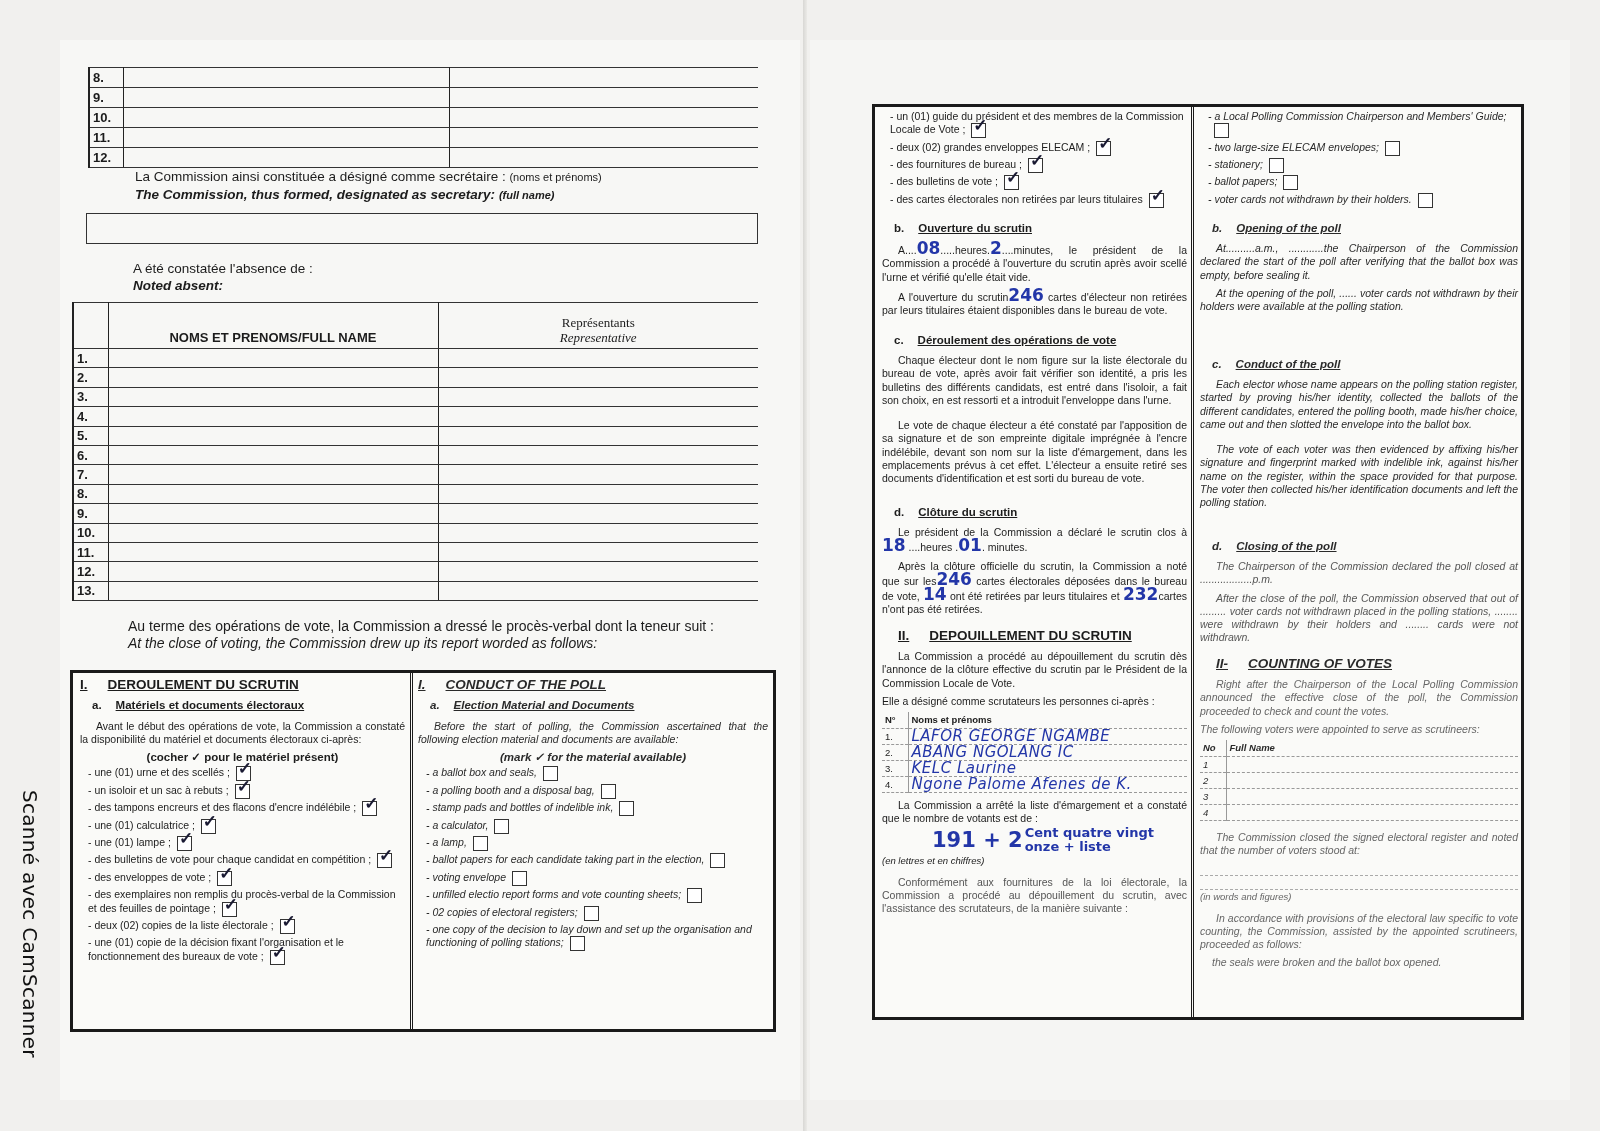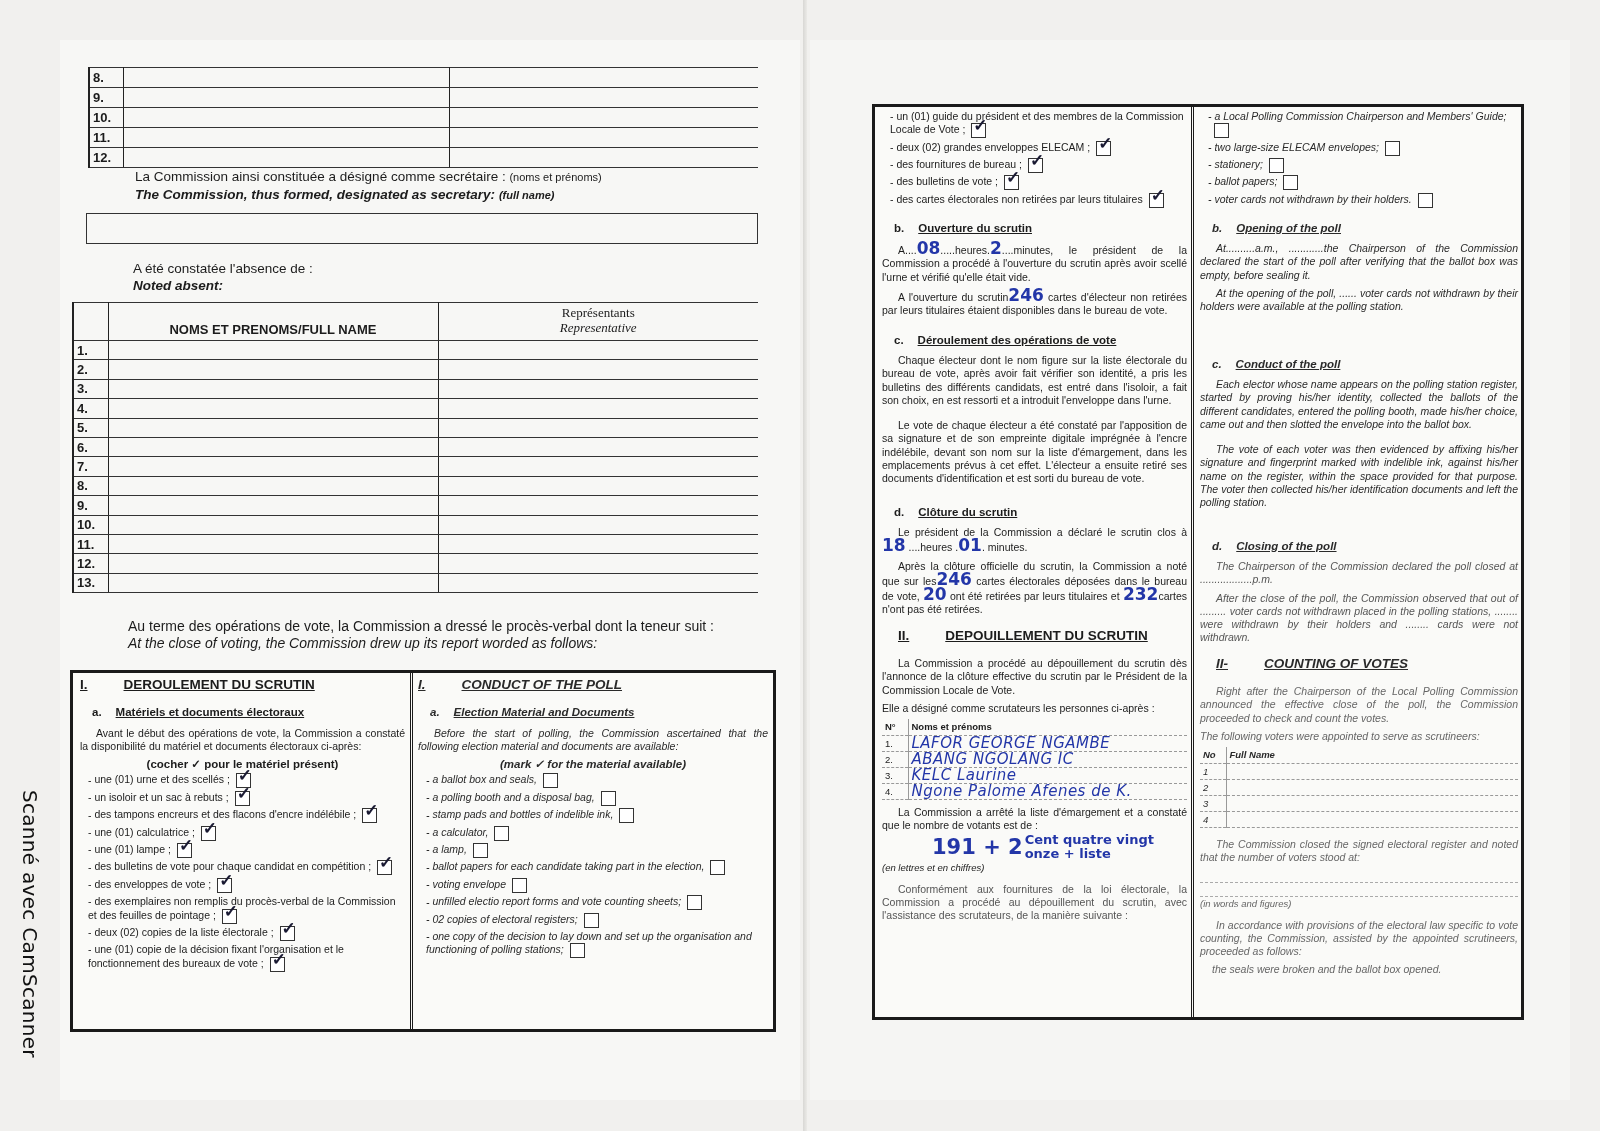--- a/index.html
+++ b/index.html
@@ -23,31 +23,31 @@
   .txt { position: absolute; font-family: "Liberation Sans", sans-serif; font-size: 13.5px; line-height: 17px; }
   .txt .small { font-size: 11px; }
   .it { font-style: italic; font-weight: bold; }
 
   .secretary-box { position: absolute; left: 86px; top: 213px; width: 672px; height: 31px; border: 1.5px solid #333; }
 
   .t-absent { left: 72px; top: 302px; width: 686px; border-top: 1.5px solid #333; }
   .t-absent th { height: 38px; font-weight: bold; font-size: 13px; vertical-align: bottom; padding-bottom: 3px; }
   .t-absent th.num { width: 35px; border-left: 2px solid #222; border-right: 1.5px solid #222; }
   .t-absent th.mid { width: 330px; border-right: 1.5px solid #222; }
-  .t-absent th.rep { font-weight: normal; font-family: "Liberation Serif", serif; font-size: 13px; line-height: 15px; vertical-align: top; padding-top: 2px; }
+  .t-absent th.rep { font-weight: normal; font-family: "Liberation Serif", serif; font-size: 13px; line-height: 15px; vertical-align: top; padding-top: 12px; }
   .t-absent td { height: 19.4px; font-size: 13px; font-weight: bold; }
   .t-absent td.num { border-left: 2px solid #222; border-right: 1.5px solid #222; padding-left: 3px; }
   .t-absent td.mid { border-right: 1.5px solid #222; }
 
   
   .box { position: absolute; border: 3px solid #1a1a1a; background: #fafaf8; }
   .box-divider { position: absolute; top: 0; bottom: 0; border-left: 3px double #1a1a1a; width: 5px; }
   .sec { position: absolute; font-family: "Liberation Sans", sans-serif; font-size: 10.5px; line-height: 13.3px; }
   .sec.en { font-style: italic; color: #2a2a2a; }
-  .h1 { font-weight: bold; font-size: 13.5px; text-decoration: underline; margin-bottom: 15px; display: flex; gap: 36px; }
+  .h1 { font-weight: bold; font-size: 13.5px; text-decoration: underline; margin-bottom: 8px; display: flex; gap: 20px; }
   .h1 .roman { text-decoration: none; }
   .h2 { font-weight: bold; font-size: 11.5px; margin: 6px 0 7px 12px; display: flex; gap: 14px; }
   .h2 .lbl { text-decoration: underline; }
   .para { text-align: justify; text-indent: 16px; margin-bottom: 5px; }
   .center { text-align: center; font-weight: bold; font-size: 11.5px; margin: 2px 0; }
   ul.items { list-style: none; padding-left: 8px; }
   ul.items li { margin-bottom: 2.4px; }
   ul.items li::before { content: "- "; }
   .cb { display: inline-block; width: 15px; height: 15px; border: 1.3px solid #333; vertical-align: middle; margin-left: 6px; position: relative; background: #fff; }
   .cb.checked::after { content: "✓"; position: absolute; left: 1px; top: -5px; font-size: 17px; color: #1a1a33; font-weight: bold; }
@@ -280,21 +280,21 @@
   <div class="para" style="margin-top:12px">Le vote de chaque électeur a été constaté par l'apposition de sa signature et de son empreinte digitale imprégnée à l'encre indélébile, devant son nom sur la liste d'émargement, dans les emplacements prévus à cet effet. L'électeur a ensuite retiré ses documents d'identification et est sorti du bureau de vote.</div>
 
   <div class="h2" style="margin-top:20px">
       <span>d.</span>
       <span class="lbl">Clôture du scrutin</span>
     </div>
   <div class="para">
     <span>Le président de la Commission a déclaré le scrutin clos à</span> <span class="hw">18</span> ....<span>heures</span> .<span class="hw">01</span>. <span>minutes.</span>
   </div>
   <div class="para">
-    <span>Après la clôture officielle du scrutin, la Commission a noté que sur les</span><span class="hw">246</span> <span>cartes électorales déposées dans le bureau de vote,</span> <span class="hw">20</span> <span>ont été retirées par leurs titulaires et</span> <span class="hw">232</span><span>cartes n'ont pas été retirées.</span>
+    <span>Après la clôture officielle du scrutin, la Commission a noté que sur les</span><span class="hw">246</span> <span>cartes électorales déposées dans le bureau de vote,</span> <span class="hw">14</span> <span>ont été retirées par leurs titulaires et</span> <span class="hw">232</span><span>cartes n'ont pas été retirées.</span>
   </div>
 
   <div class="h1" style="margin-top:12px; margin-left:16px">
       <span class="roman">II.</span>
       <span>DEPOUILLEMENT DU SCRUTIN</span>
     </div>
   <div class="para">La Commission a procédé au dépouillement du scrutin dès l'annonce de la clôture effective du scrutin par le Président de la Commission Locale de Vote.</div>
   <div>Elle a désigné comme scrutateurs les personnes ci-après :</div>
   <table class="scrut-table">
     <thead>

